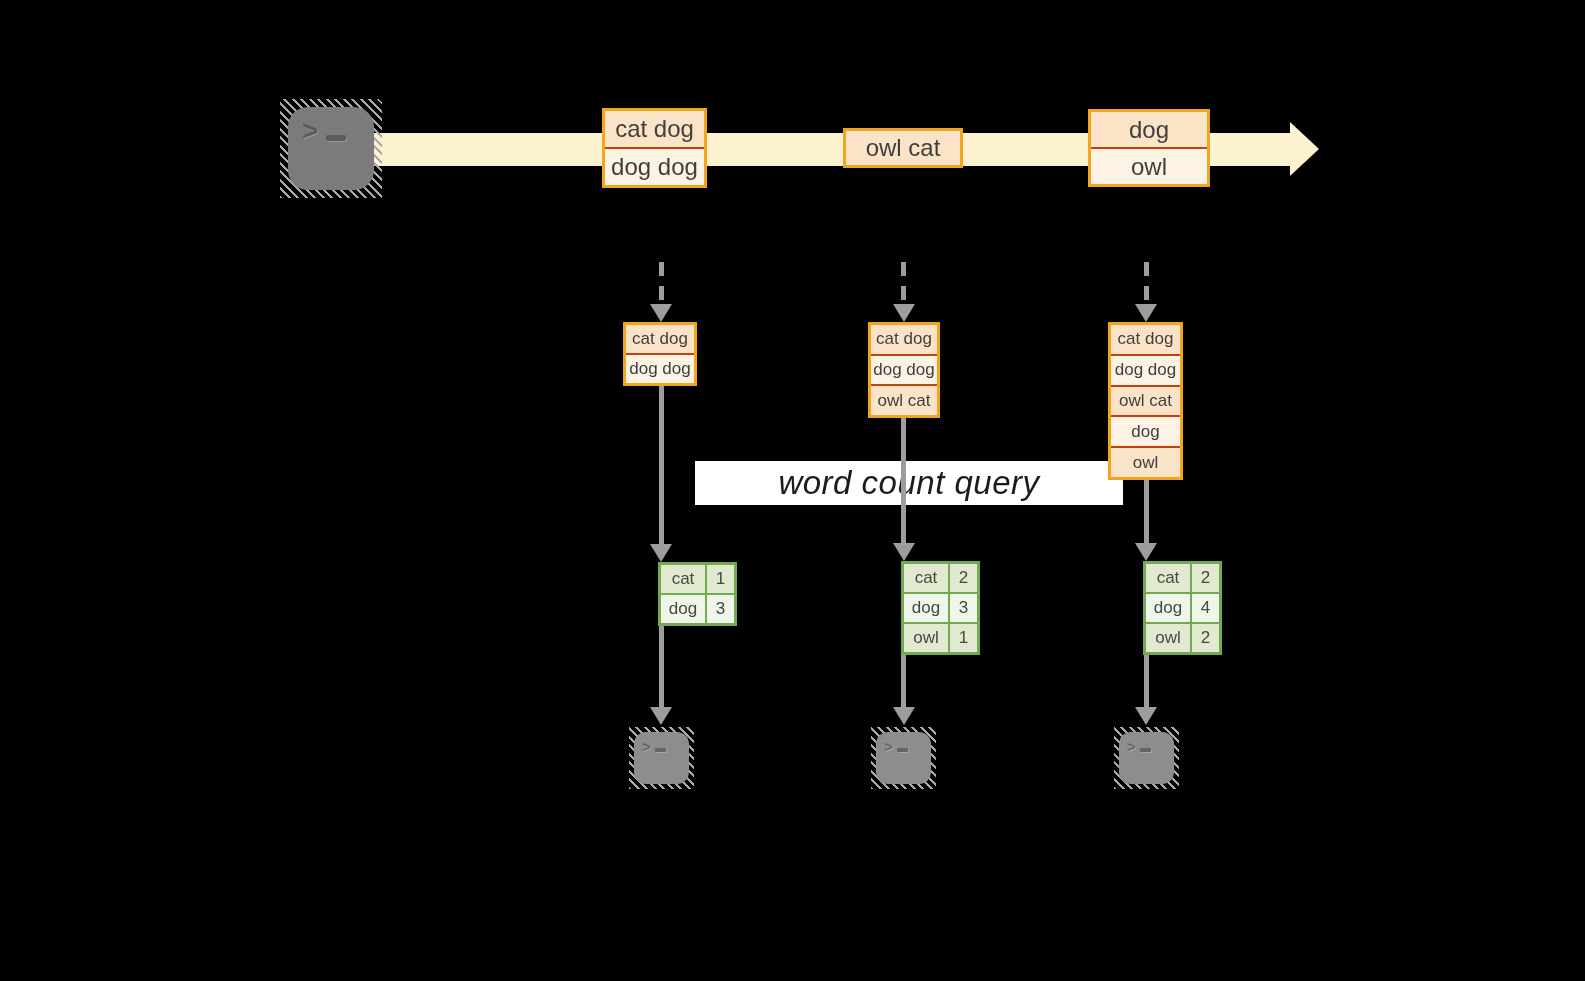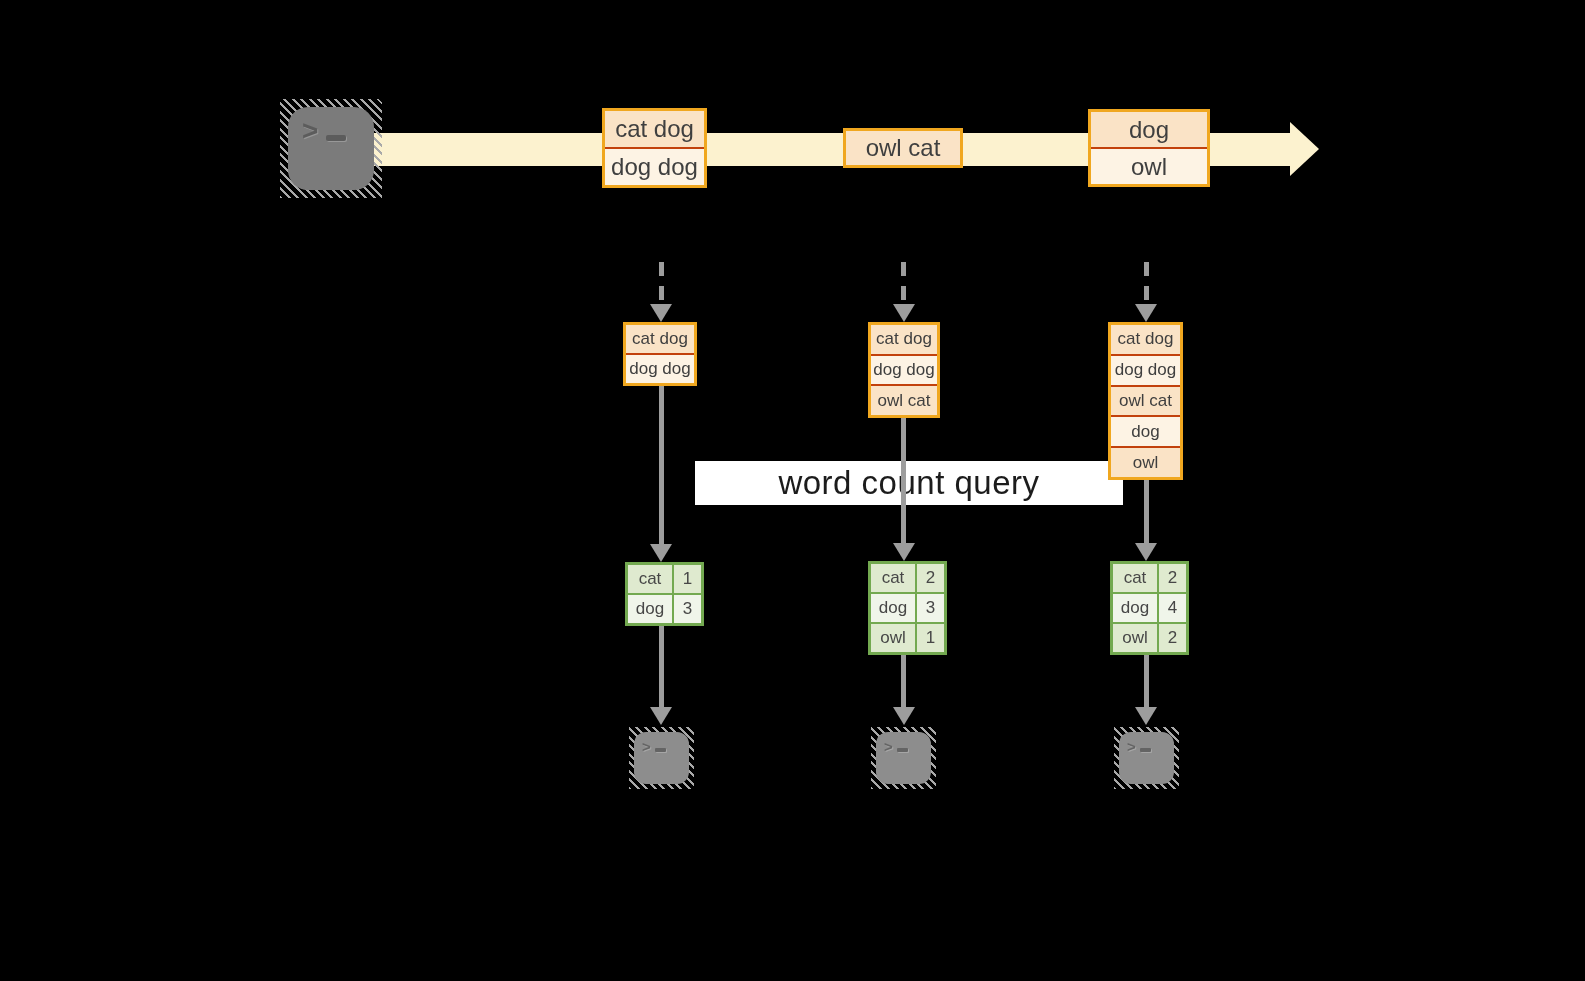--- a/index.html
+++ b/index.html
@@ -31,30 +31,30 @@
   
   .obox{position:absolute;z-index:2;border:3px solid #f0a71f;display:flex;flex-direction:column;box-sizing:border-box;}
   .obox .orow{flex:1;display:flex;align-items:center;justify-content:center;border-top:2px solid #c2410c;}
   .obox .orow:first-child{border-top:none;}
   .obox .orow:nth-child(odd){background:#fae3c6;}
   .obox .orow:nth-child(even){background:#fdf3e4;}
   .stream-box .orow{font-size:24px;}
   .state-box .orow{font-size:17px;}
   
   .query-band{position:absolute;left:695px;top:461px;width:428px;height:44px;background:#ffffff;z-index:1;
-    display:flex;align-items:center;justify-content:center;}
+    display:flex;align-items:center;justify-content:center;font-style:italic;}
   .query-band span{font-size:33px;color:#1c1c1c;letter-spacing:.5px;}
   
   .shaft{position:absolute;width:5px;background:#9d9d9d;z-index:3;}
   .shaft.dashed{background:repeating-linear-gradient(180deg,#9d9d9d 0 14px,transparent 14px 24px);}
   .ahead{position:absolute;width:0;height:0;z-index:3;
     border-left:11px solid transparent;border-right:11px solid transparent;border-top:18px solid #9d9d9d;}
   
   .ctable{position:absolute;z-index:2;display:grid;grid-template-columns:44px 27px;grid-auto-rows:28px;
-    gap:2px;border:3px solid #73a950;background:#73a950;box-sizing:content-box;}
+    gap:2px;border:3px solid #73a950;background:#73a950;box-sizing:content-box;margin-left:33px;}
   .ctable .cell{display:flex;align-items:center;justify-content:center;font-size:17px;color:#474747;}
   .ctable .r-dark{background:#dfeacf;}
   .ctable .r-light{background:#f0f5ea;}
 </style>
 </head>
 <body>
 
 <div class="canvas">
 
   <div class="stream-band"></div>

